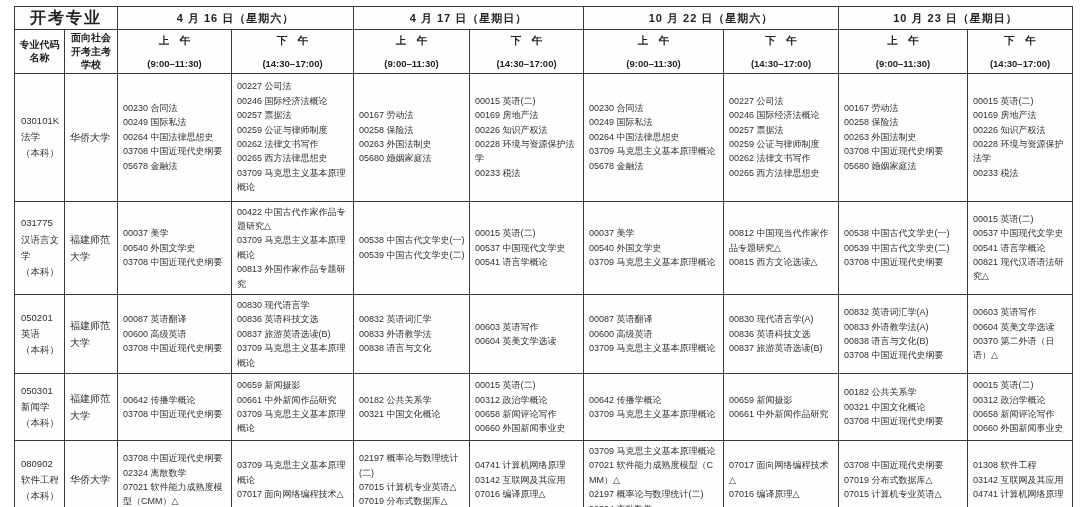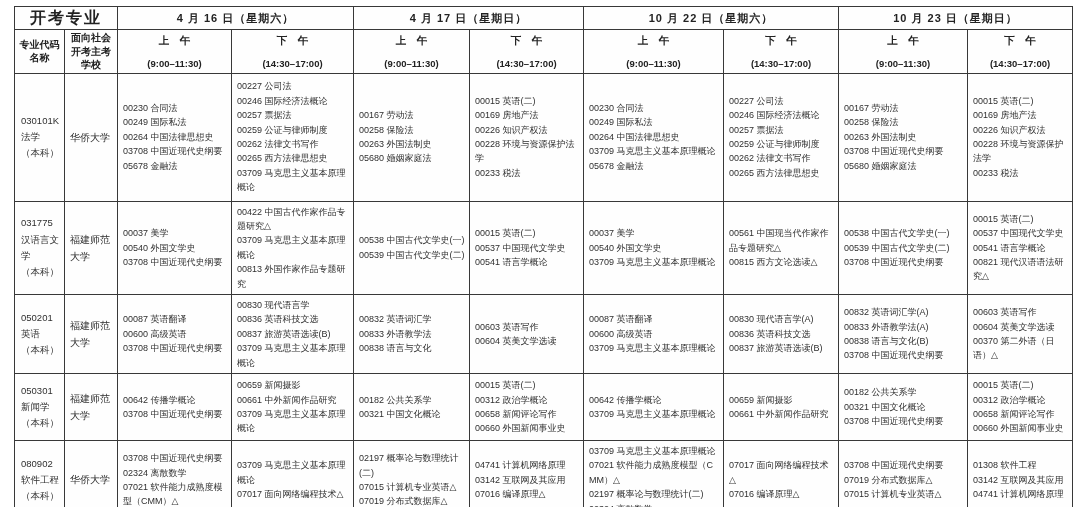--- a/index.html
+++ b/index.html
@@ -219,21 +219,21 @@
             <div class="course">00015 英语(二)</div>
             <div class="course">00537 中国现代文学史</div>
             <div class="course">00541 语言学概论</div>
           </td>
           <td class="course-cell">
             <div class="course">00037 美学</div>
             <div class="course">00540 外国文学史</div>
             <div class="course">03709 马克思主义基本原理概论</div>
           </td>
           <td class="course-cell">
-            <div class="course">00561 中国现当代作家作品专题研究△</div>
+            <div class="course">00812 中国现当代作家作品专题研究△</div>
             <div class="course">00815 西方文论选读△</div>
           </td>
           <td class="course-cell">
             <div class="course">00538 中国古代文学史(一)</div>
             <div class="course">00539 中国古代文学史(二)</div>
             <div class="course">03708 中国近现代史纲要</div>
           </td>
           <td class="course-cell">
             <div class="course">00015 英语(二)</div>
             <div class="course">00537 中国现代文学史</div>

